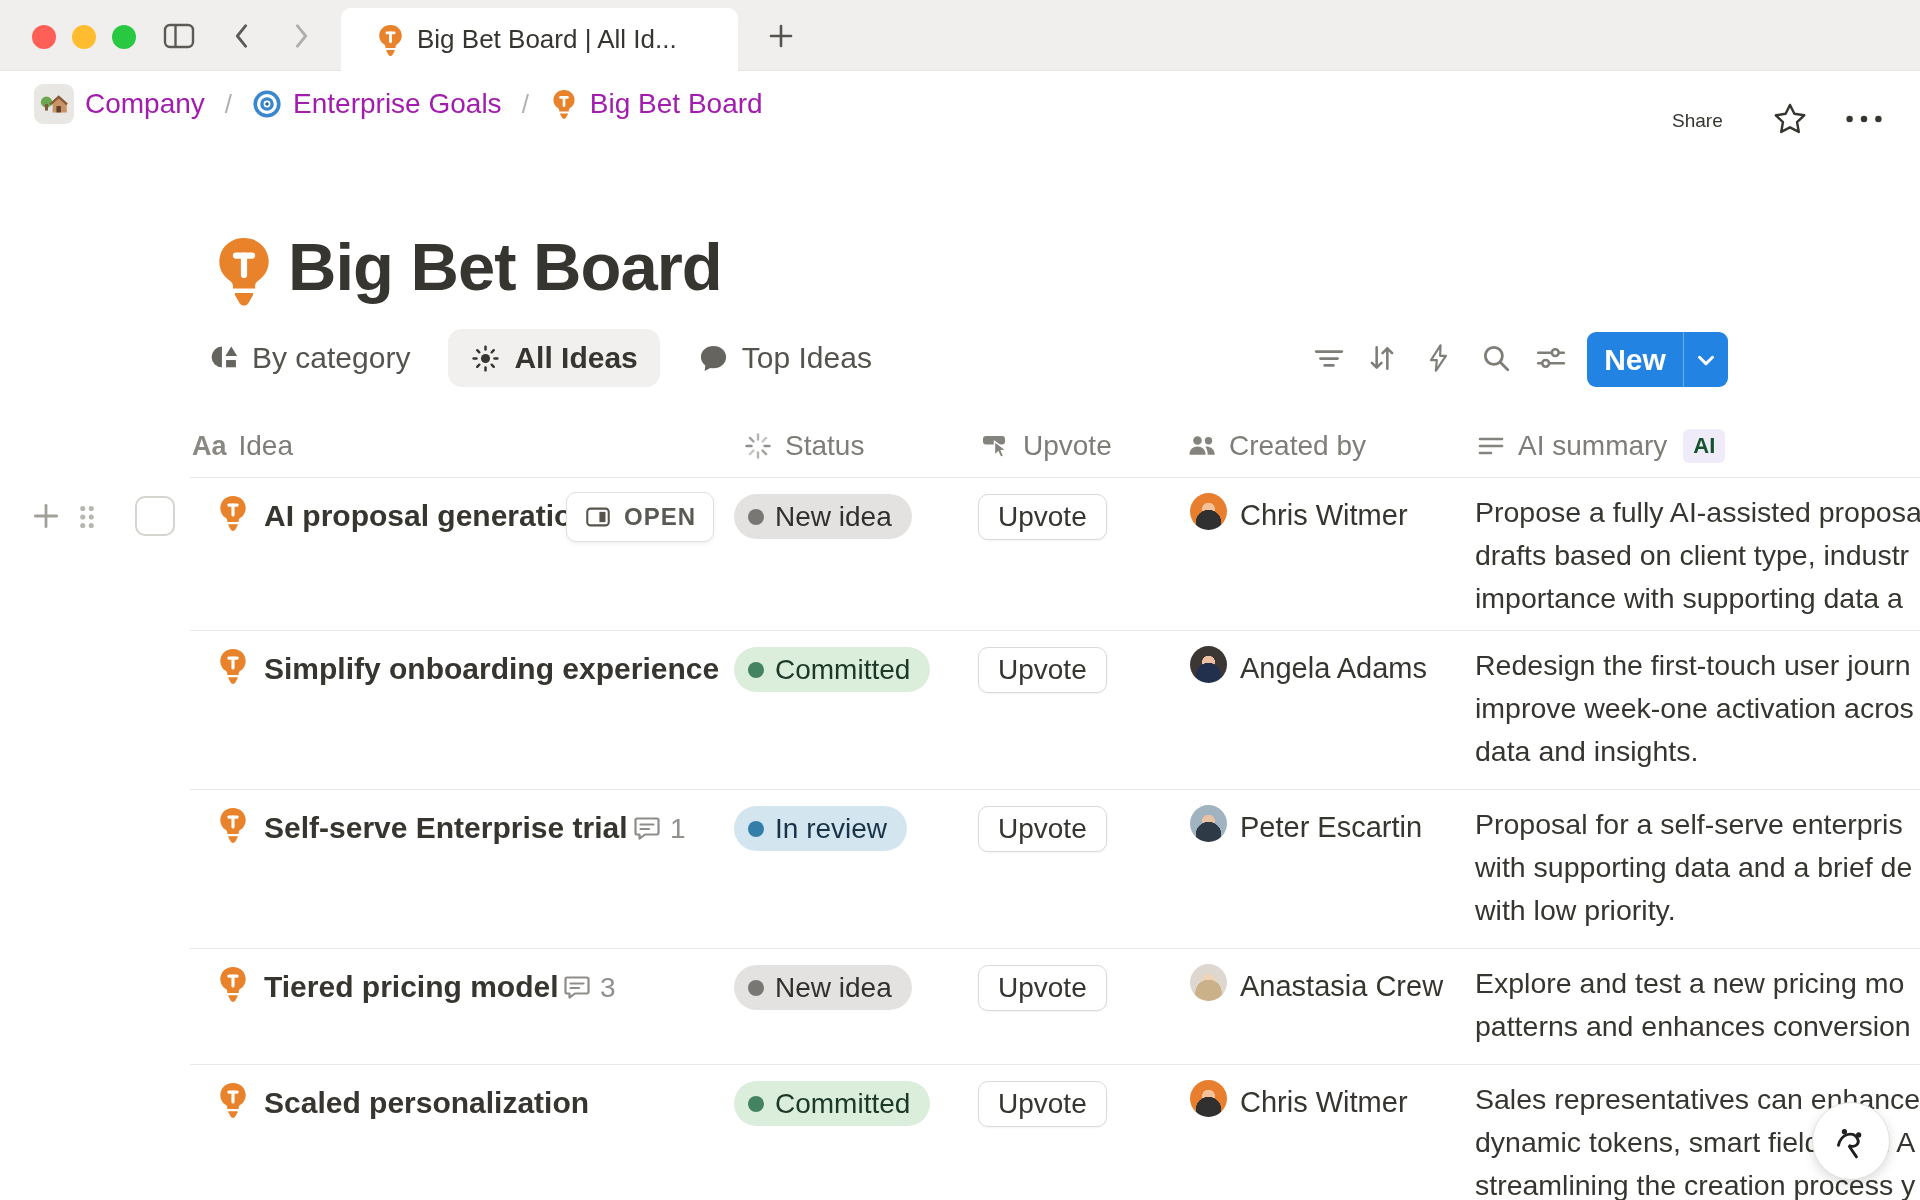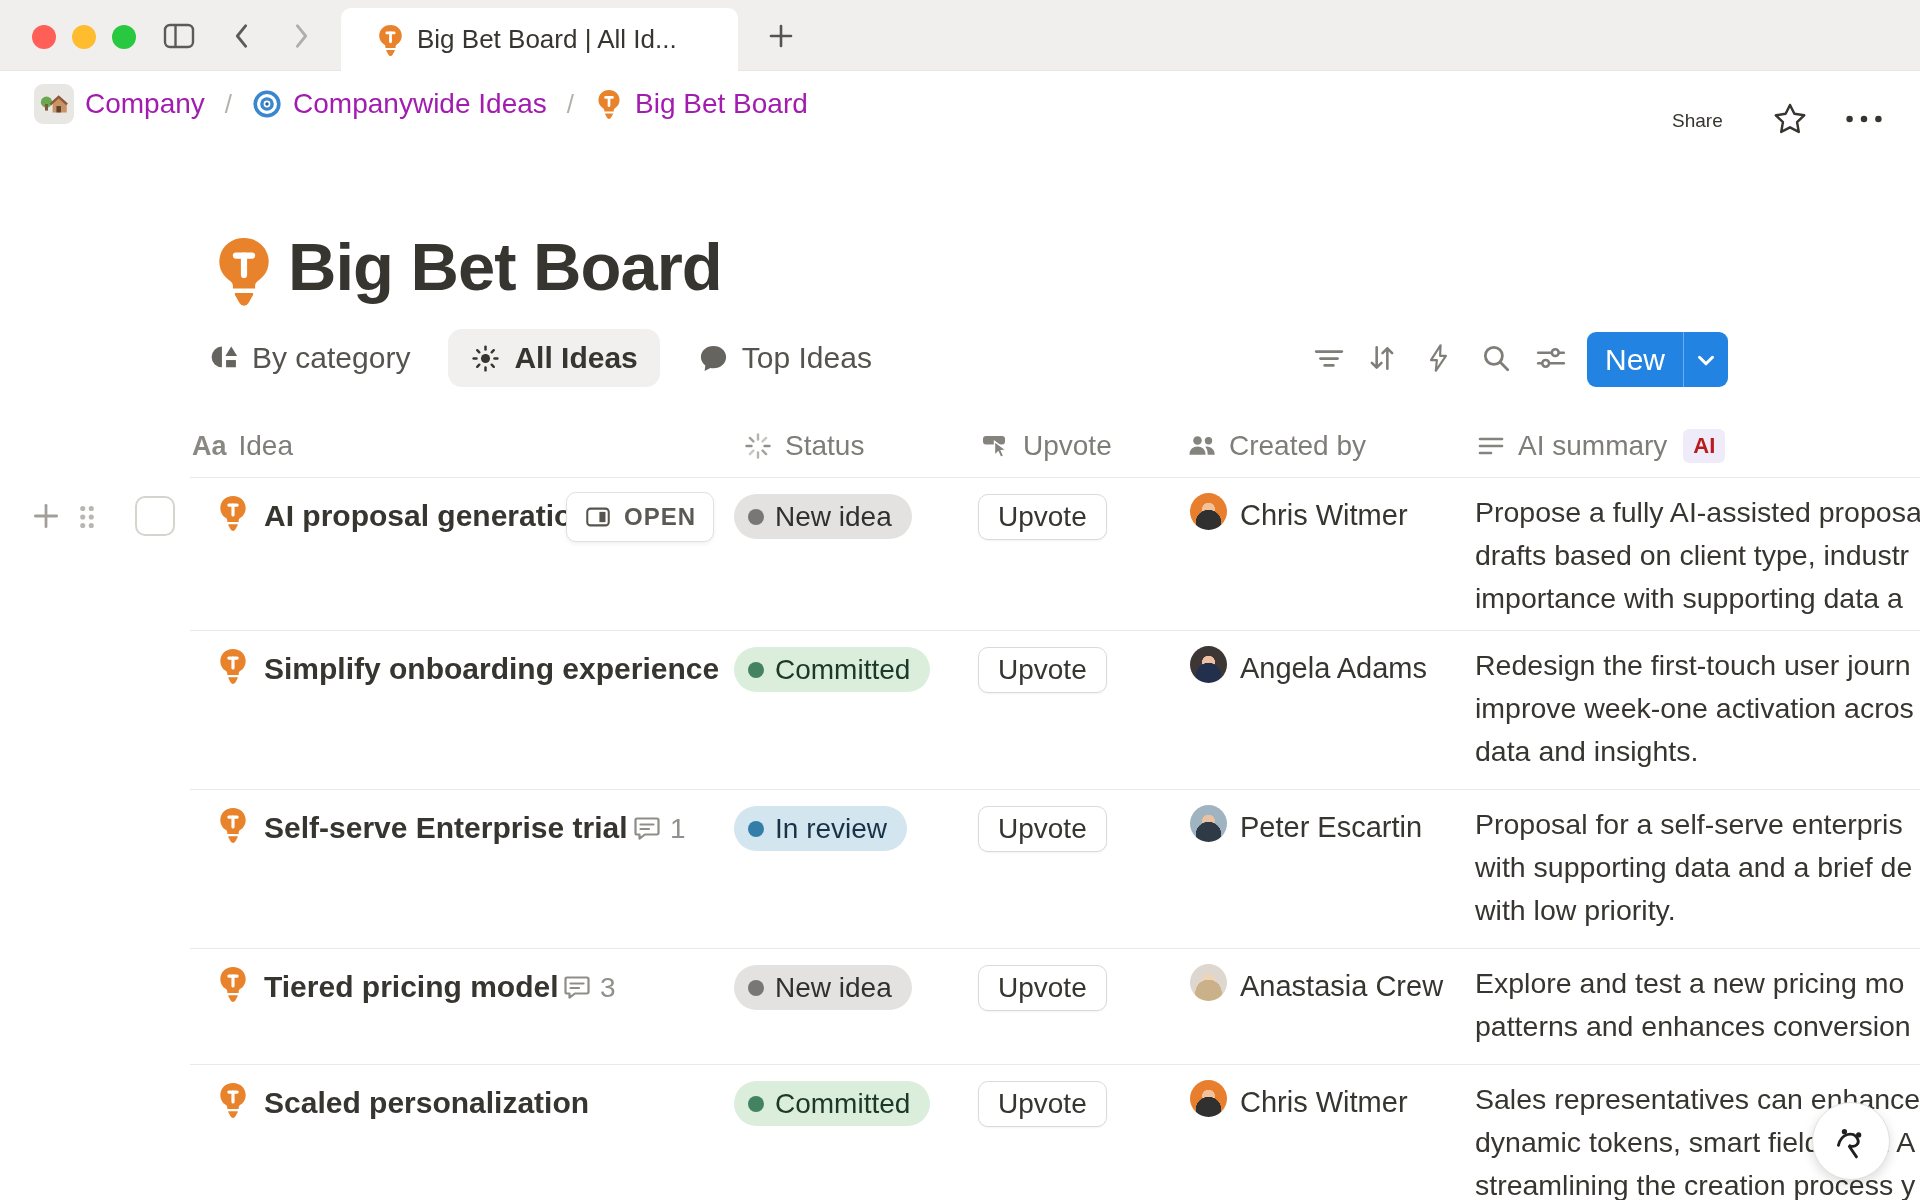--- a/index.html
+++ b/index.html
@@ -45,31 +45,31 @@
   .view .icon{width:31px;height:31px;}
   .view-label{font-size:30px;font-weight:500;color:#55534e;white-space:nowrap;}
   .view.active{background:#f1f0ee;}
   .view.active .view-label{color:#37352f;font-weight:600;}
   .view+.view{margin-left:16px;}
 
   
   .tool{top:342px;width:32px;height:32px;cursor:pointer;}
   #new-btn{left:1587px;top:332px;width:141px;height:55px;background:#2383e2;border-radius:9px;
     display:flex;align-items:center;cursor:pointer;}
-  #new-btn .nb-label{flex:1;text-align:center;color:#fff;font-size:30px;font-weight:400;}
+  #new-btn .nb-label{flex:1;text-align:center;color:#fff;font-size:30px;font-weight:700;}
   #new-btn .nb-div{width:1px;height:55px;background:rgba(255,255,255,.35);}
   #new-btn .nb-chev{width:44px;display:flex;justify-content:center;}
   #new-btn .nb-chev svg{width:26px;height:26px;}
 
   
   #thead{left:190px;top:415px;width:1730px;height:63px;border-bottom:1px solid #e9e9e7;box-sizing:border-box;}
   .th{position:absolute;top:0;height:62px;display:flex;align-items:center;gap:12px;color:#7f7d78;font-size:28px;cursor:pointer;}
   .th .icon{width:30px;height:30px;}
   .th .aa{font-size:27px;font-weight:600;color:#8a8883;}
-  .ai-badge{background:#f0ebf8;color:#b91c1c;font-size:22px;font-weight:600;border-radius:6px;
+  .ai-badge{background:#f0ebf8;color:#14532d;font-size:22px;font-weight:600;border-radius:6px;
     padding:4px 10px;margin-left:4px;}
   .vline{width:1px;background:#e9e9e7;top:478px;height:722px;}
   .row{left:190px;width:1730px;border-bottom:1px solid #e9e9e7;box-sizing:border-box;background:#fff;}
   .row:last-child{border-bottom:none;}
   .row .bulb{position:absolute;left:28px;top:17px;width:30px;height:36px;}
   .idea-title{position:absolute;left:74px;top:21px;font-size:30px;font-weight:600;color:#37352f;white-space:nowrap;cursor:pointer;}
   .comment-group{position:absolute;top:23px;display:flex;align-items:center;gap:8px;color:#91908c;font-size:28px;}
   .comment-group .icon{width:30px;height:30px;}
   .open-btn{position:absolute;left:376px;top:14px;height:50px;background:#fff;border:1px solid #e1e0dd;
     border-radius:10px;box-shadow:0 2px 4px rgba(0,0,0,.06);display:flex;align-items:center;gap:12px;
@@ -169,21 +169,21 @@
       <span class="crumb">
         <span class="icon">
           <svg viewBox="0 0 30 30">
             <circle cx="15" cy="15" r="13.6" fill="#3a86cf"></circle>
             <circle cx="15" cy="15" r="10" fill="#fff"></circle>
             <circle cx="15" cy="15" r="6.8" fill="#3a86cf"></circle>
             <circle cx="15" cy="15" r="3.4" fill="#fff"></circle>
             <circle cx="15" cy="15" r="1.7" fill="#1d5c9e"></circle>
           </svg>
         </span>
-        <span class="crumb-label">Companywide Ideas</span>
+        <span class="crumb-label">Enterprise Goals</span>
       </span>
       <span class="crumb-sep">/</span>
       <span class="crumb">
         <span class="icon">
           <svg viewBox="0 0 28 34">
             <path fill="#E8832C" d="M14 1C7 1 2 6.2 2 12.4c0 3.9 2 7.2 5 9.2 1 .7 1.6 1.5 1.6 2.6v1.3h10.8v-1.3c0-1.1.6-1.9 1.6-2.6 3-2 5-5.3 5-9.2C26 6.2 21 1 14 1z"></path>
             <path fill="#E8832C" d="M9.6 27.7h8.8v.9l-2.2 4a2.5 2.5 0 0 1-4.4 0l-2.2-4z"></path>
             <g fill="#fff">
               <rect x="8.6" y="8" width="10.8" height="3" rx="1.5"></rect>
               <rect x="12.5" y="8" width="3" height="12.4" rx="1.5"></rect>

